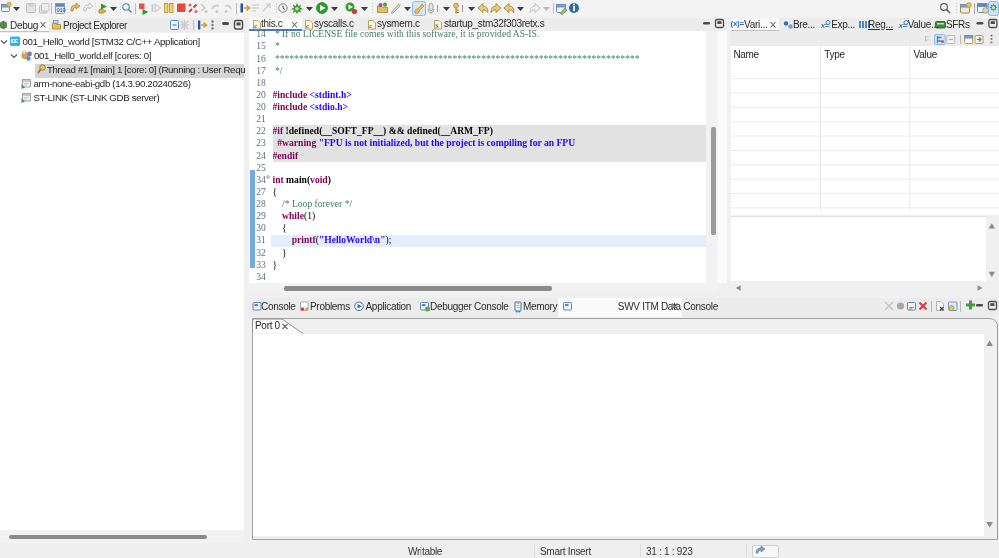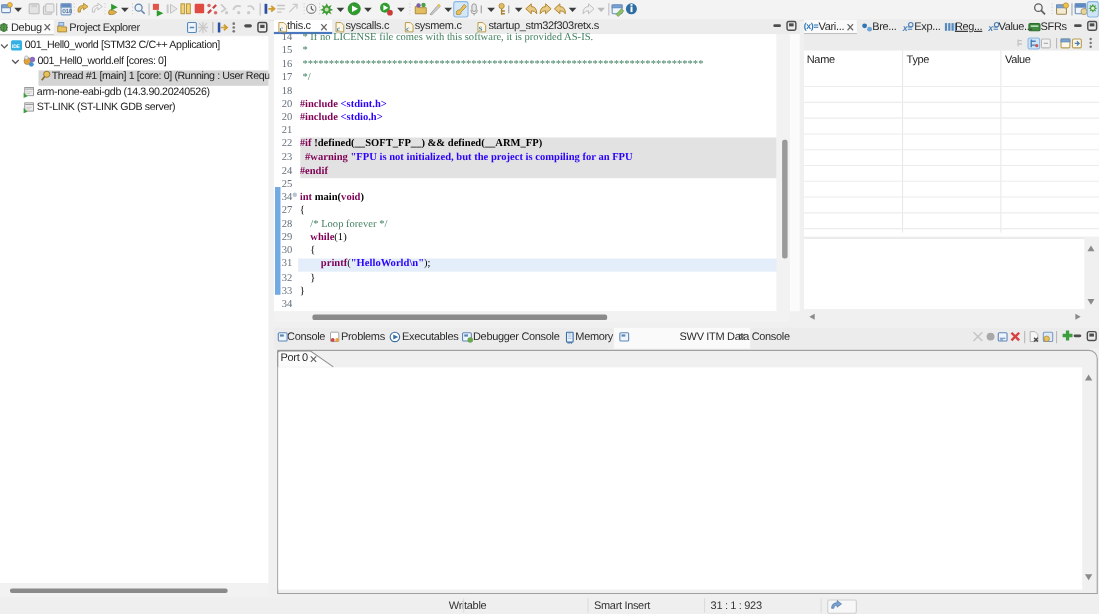--- a/index.html
+++ b/index.html
@@ -385,21 +385,21 @@
     <path d="M246.6 267.3 L246.6 272.7 L251.4 270 Z" fill="#8a8a8a"></path>
   </svg>
 </div>
 
 <div class="abs" style="left:249px;top:298px;width:750px;height:245px;">
   <div class="abs tabbar" style="left:0;top:0;width:750px;height:18.5px;"></div>
   <div class="abs" style="left:309.3px;top:0;width:123.7px;height:18.5px;background:#fafafa;"></div>
 
   <span class="abs" style="left:12px;top:3px;color:#2b2b2b;">Console</span>
   <span class="abs" style="left:61px;top:3px;color:#2b2b2b;">Problems</span>
-  <span class="abs" style="left:116.5px;top:3px;color:#2b2b2b;">Executables</span>
+  <span class="abs" style="left:116.5px;top:3px;color:#2b2b2b;">Application</span>
   <span class="abs" style="left:181px;top:3px;color:#2b2b2b;text-align:center;">Debugger Console</span>
   <span class="abs" style="left:274px;top:3px;color:#2b2b2b;">Memory</span>
   <span class="abs" style="left:322.8px;top:3px;color:#2b2b2b;margin-left:46px;">SWV ITM Data Console</span>
   <svg class="abs" width="750" height="20" style="left:0;top:0;">
 
     <g>
       <rect x="4" y="4.5" width="8" height="7.5" rx="1" fill="#eef4fb" stroke="#5d86b8"></rect>
       <rect x="5.5" y="6" width="3.5" height="2" fill="#5d86b8"></rect>
     </g>
 

